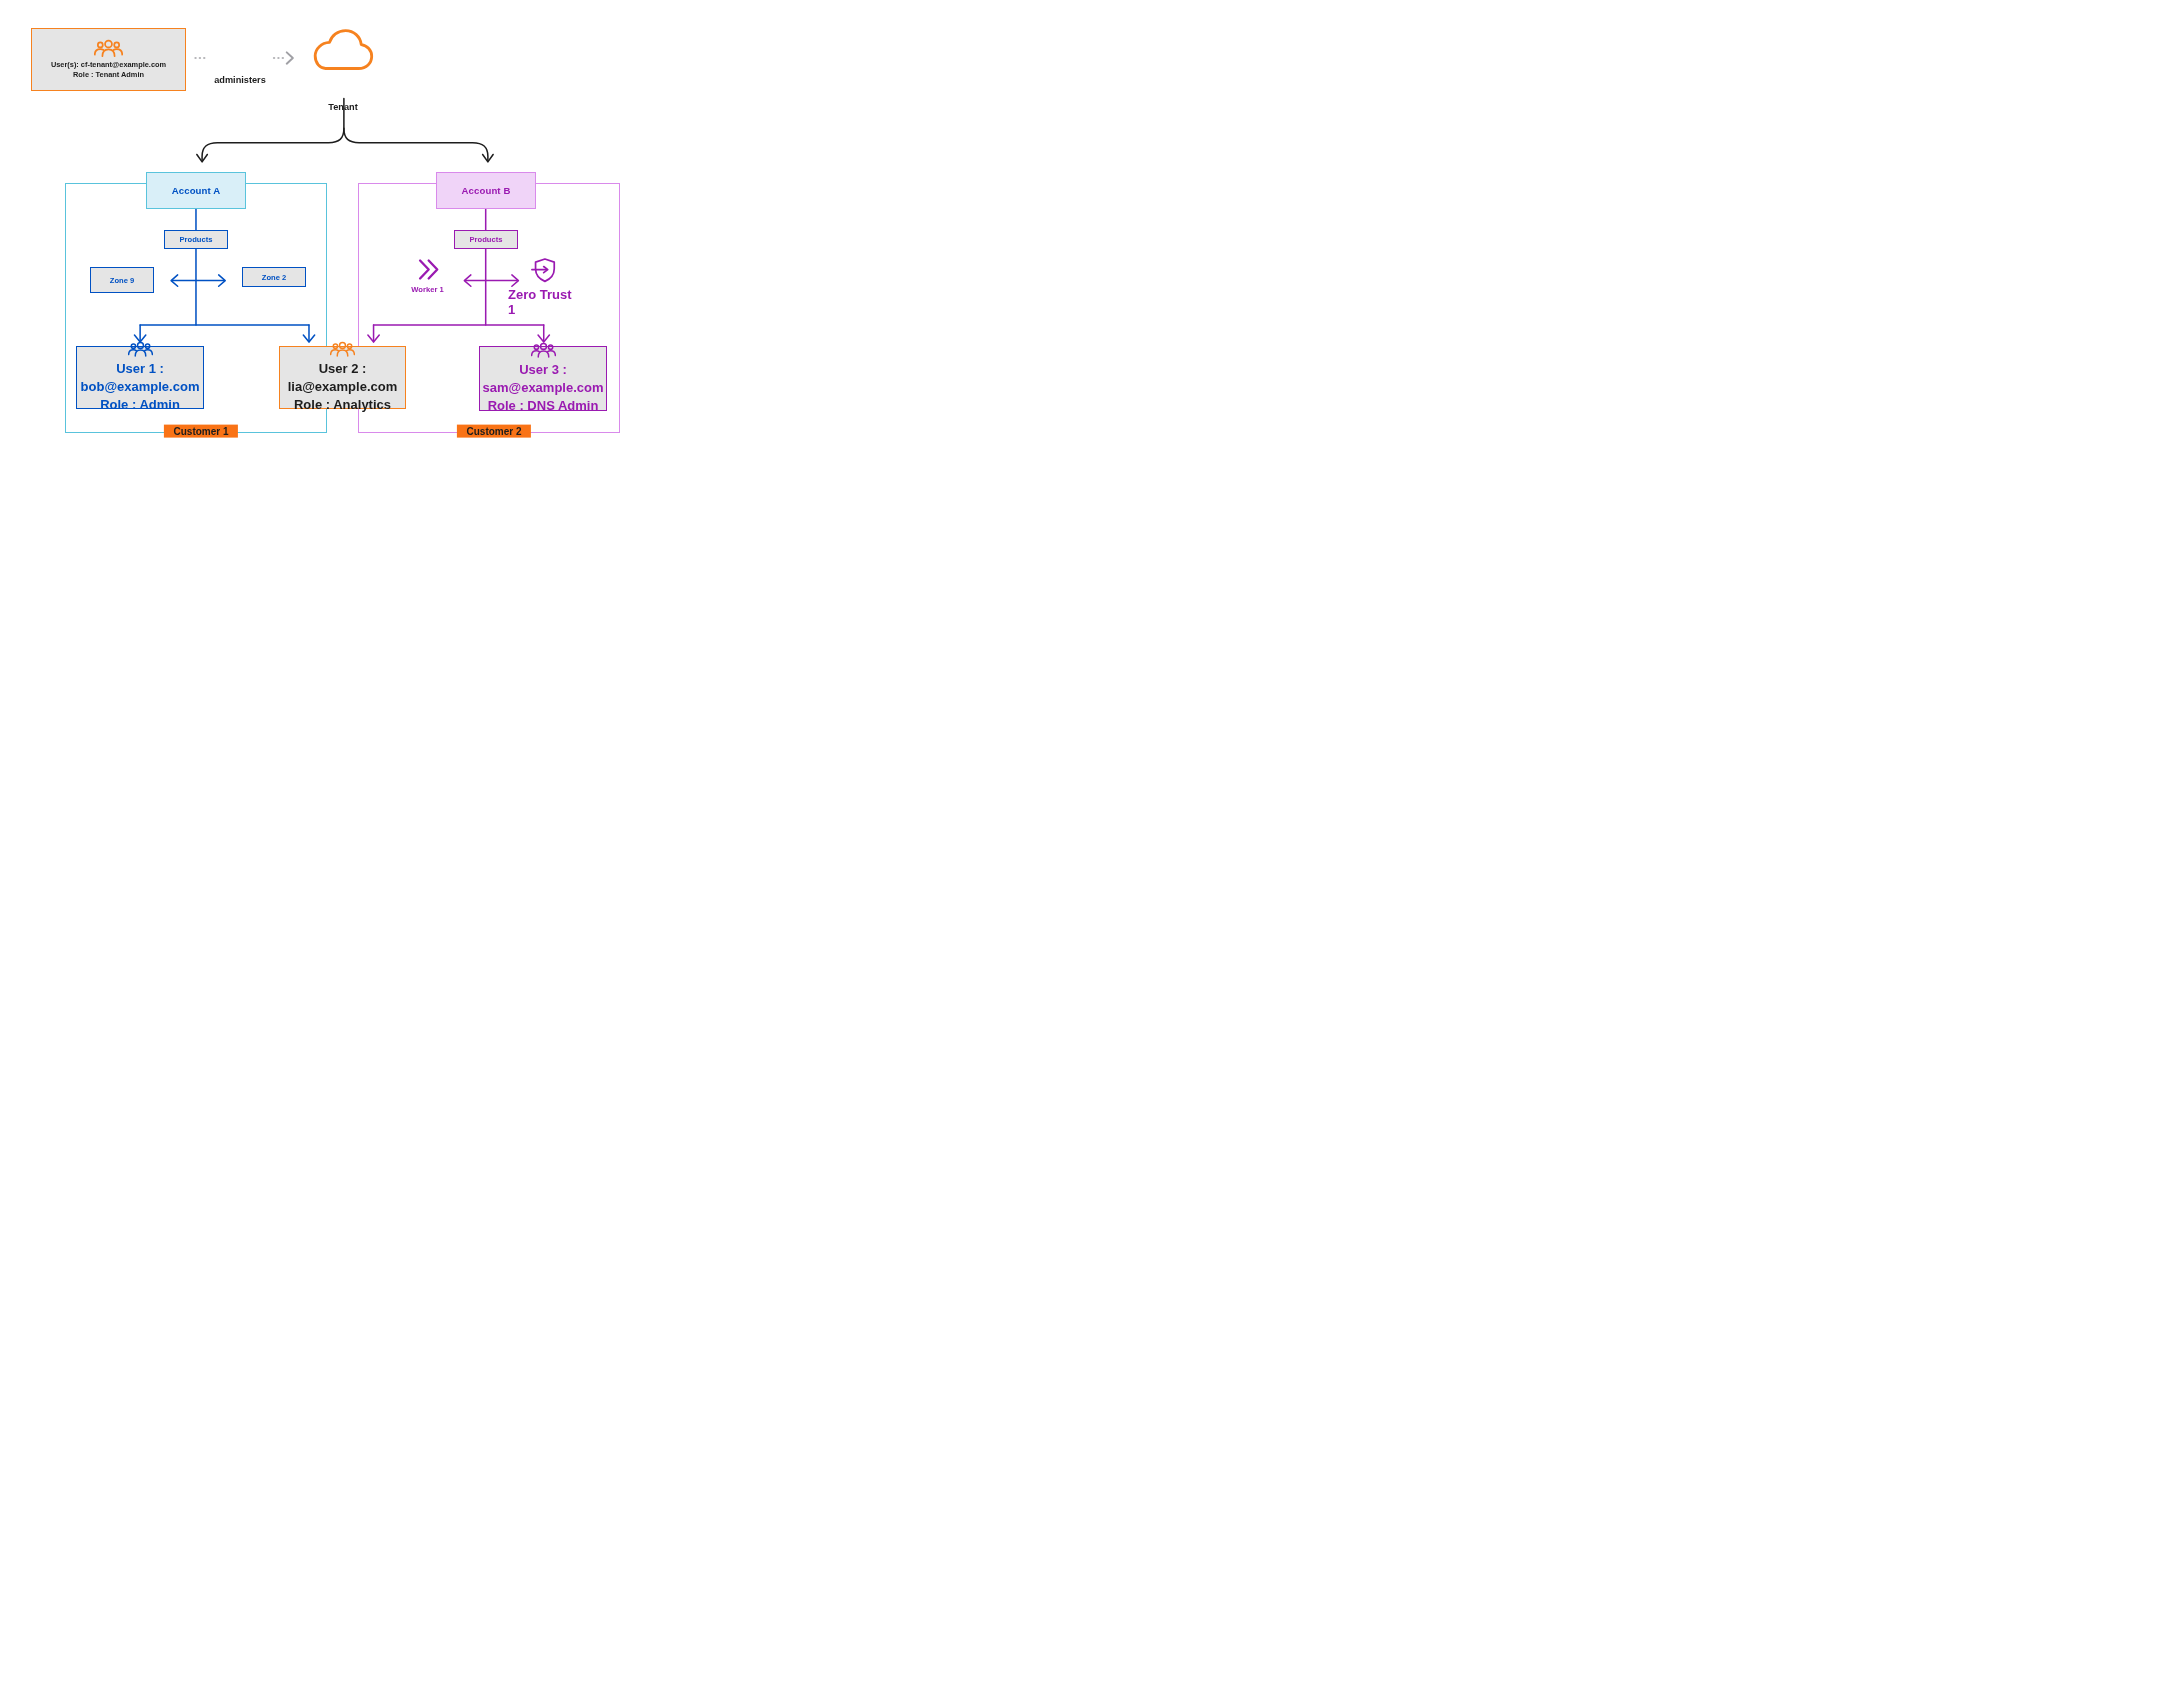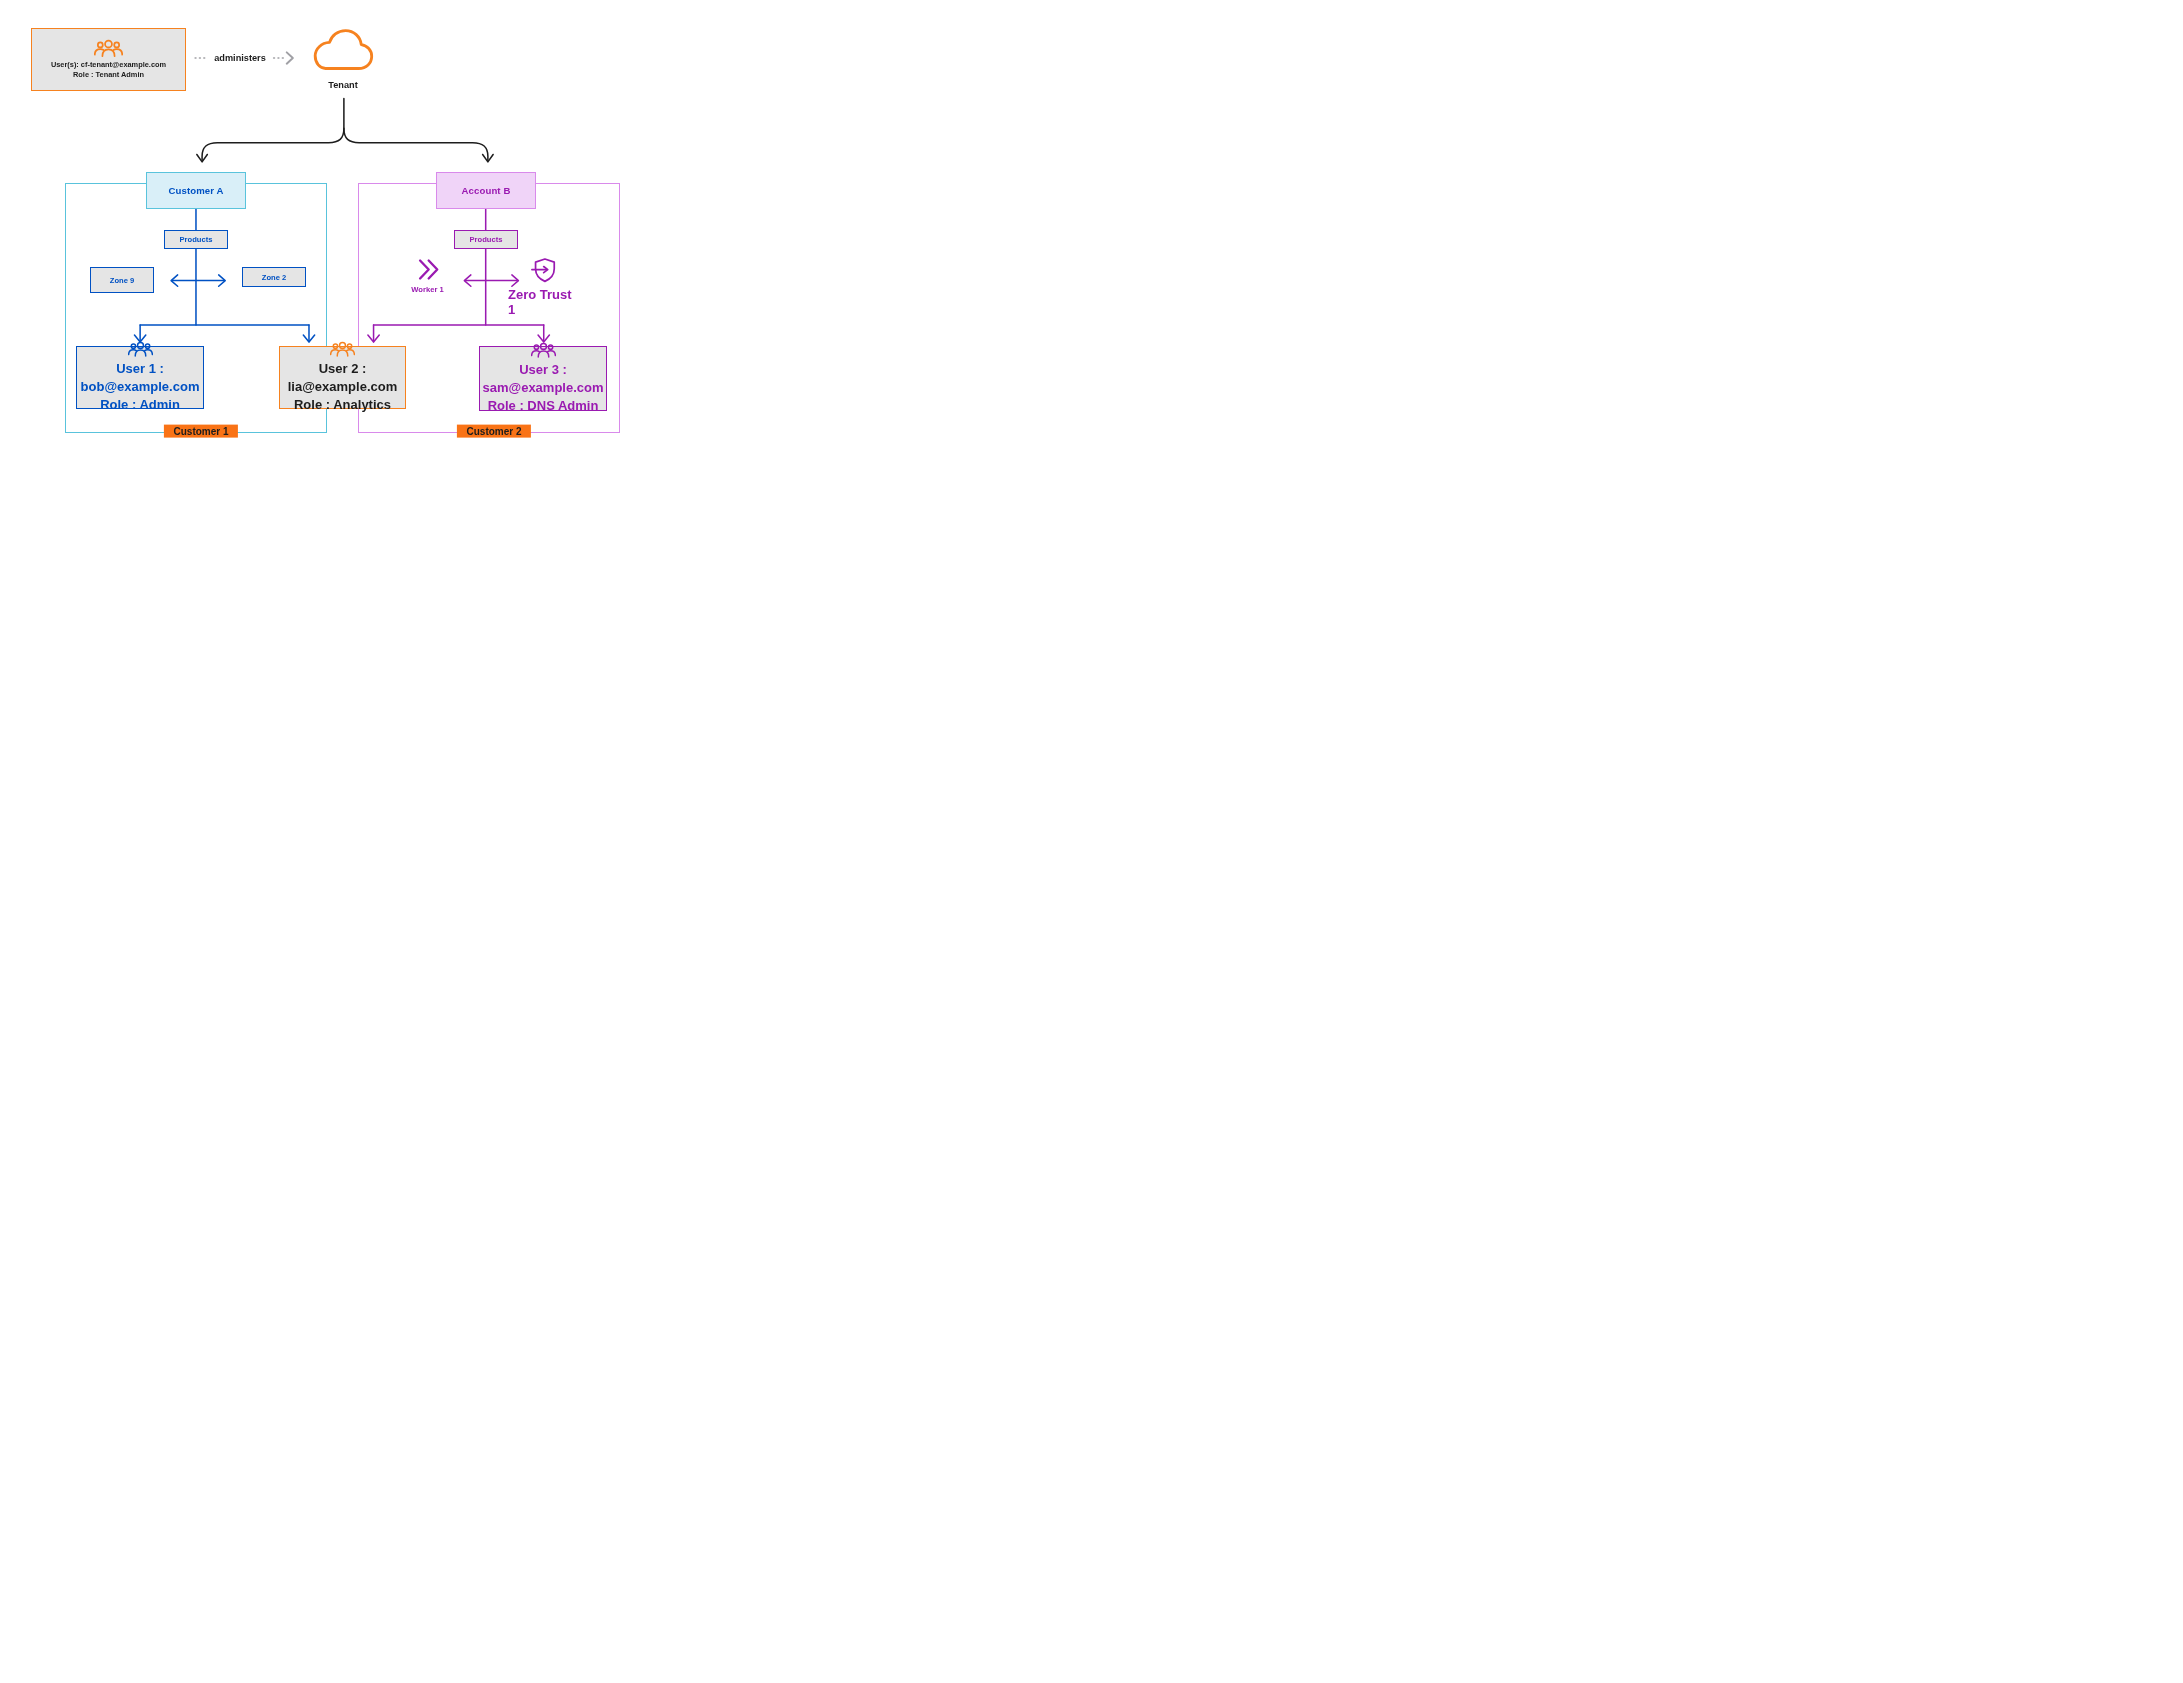--- a/index.html
+++ b/index.html
@@ -29,21 +29,21 @@
   #user2{left:279px;top:346px;width:127px;border-color:#f6821f;color:#1d1d1d;}
   #user3{left:479px;top:346px;width:128px;height:65px;border-color:#9a1ab1;color:#9a1ab1;}
   #tenant-admin-box{left:31px;top:28px;width:155px;height:63px;border:1.7px solid #f6821f;
     font-size:7.4px;line-height:1.35;color:#1d1d1d;padding:2.6px;}
   .icon{display:block;line-height:0;}
   .icon svg{display:block;}
   .users-ic{margin-bottom:2.6px;}
   .blue-ic{color:#0051c3;}
   .orange-ic{color:#f6821f;}
   .purple-ic{color:#9a1ab1;}
-  .float-label{position:absolute;transform:translate(-50%,-50%);white-space:nowrap;z-index:2;}
+  .float-label{position:absolute;transform:translate(-50%,-50%);white-space:nowrap;z-index:2;margin-top:22px;}
   #administers-label{left:240px;top:58px;font-size:9.2px;color:#1d1d1d;background:#fff;padding:0 2.6px;}
   #tenant-label{left:343px;top:85px;font-size:9.2px;color:#1d1d1d;}
   #cloud{position:absolute;left:306px;top:24.5px;z-index:2;}
   .prod-group{position:absolute;display:flex;flex-direction:column;align-items:center;z-index:2;gap:4.4px;}
   #worker-group{left:395px;top:258px;width:65px;color:#9a1ab1;font-size:7.6px;}
   #zerotrust-group{left:508px;top:257px;width:72px;color:#9a1ab1;font-size:13px;}
 </style>
 </head>
 <body>
 
@@ -118,21 +118,21 @@
   <div class="float-label" id="administers-label">administers</div>
 
   <div id="cloud">
     <svg width="74" height="50" viewBox="0 0 170 115" fill="none">
       <path d="M45 100 H121 C139 100 151 88 151 72 C151 58 141 47 127 45 C125 27 110 13 91 13 C73 13 59 24 54 40 C35 41 21 55 21 71 C21 88 32 100 45 100 Z" stroke="#f6821f" stroke-width="6.5" stroke-linejoin="round" stroke-linecap="round"></path>
     </svg>
   </div>
   <div class="float-label" id="tenant-label">Tenant</div>
 
   <div class="box account" id="account-a">
-    <span>Customer A</span>
+    <span>Account A</span>
   </div>
   <div class="box small-box" id="products-a">
     <span>Products</span>
   </div>
   <div class="box" id="zone1">
     <span>Zone 9</span>
   </div>
   <div class="box" id="zone2">
     <span>Zone 2</span>
   </div>

